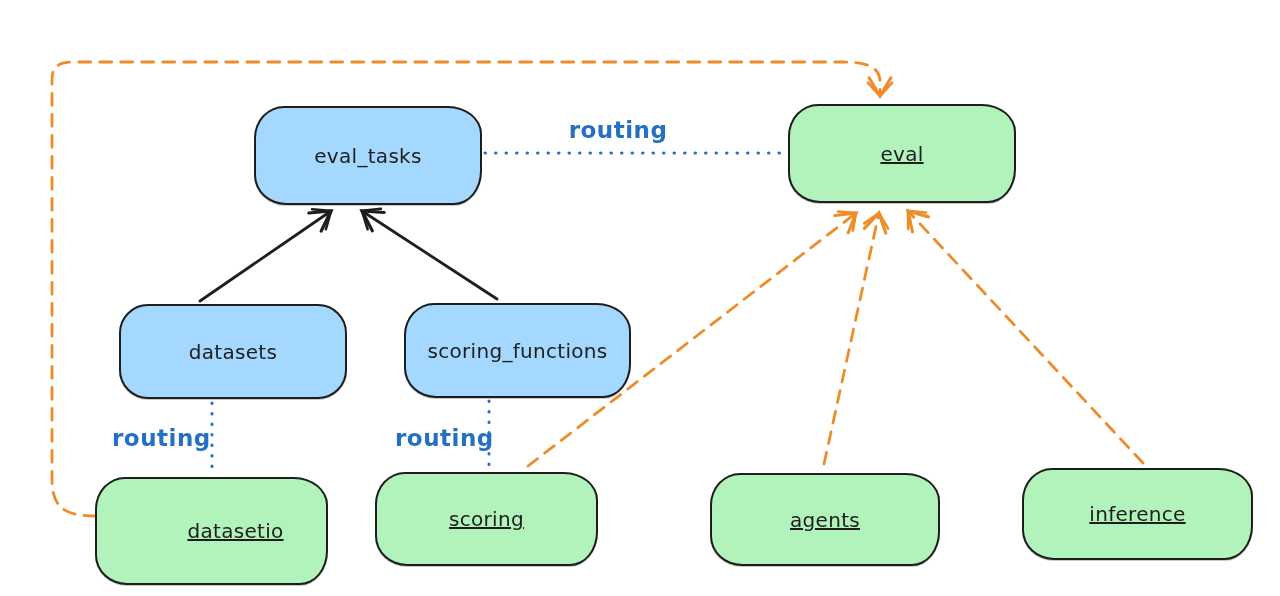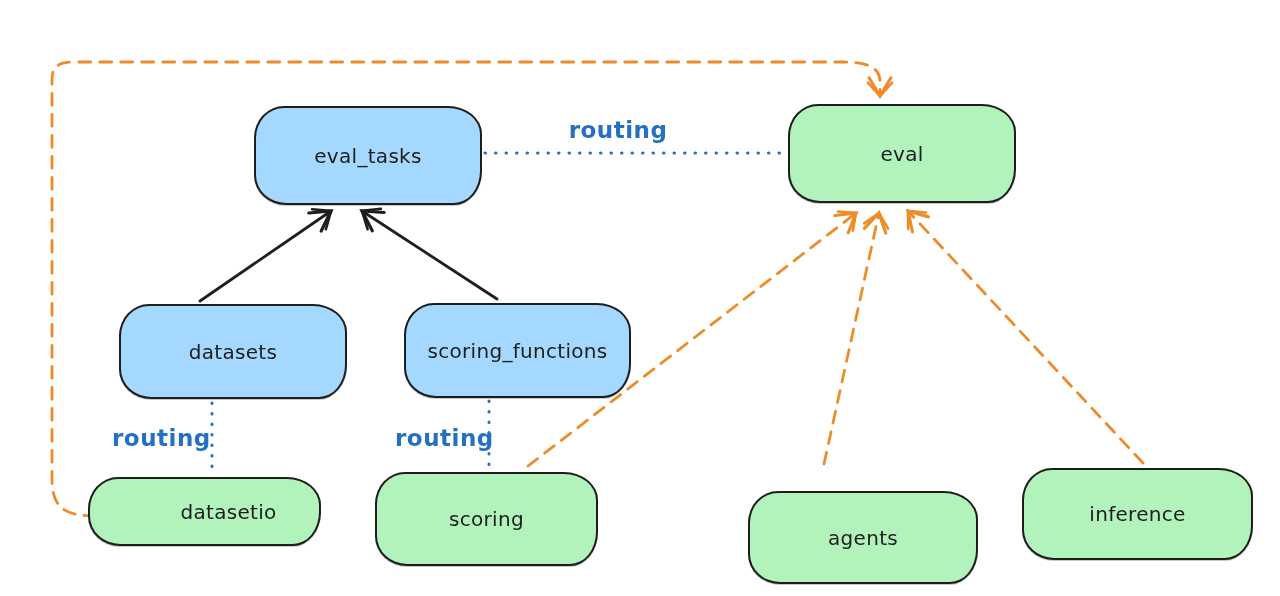--- a/index.html
+++ b/index.html
@@ -27,30 +27,30 @@
     justify-content: center;
     border: 2.6px solid var(--stroke, #1e1e1e);
     color: var(--stroke, #1e1e1e);
     font-size: 20px;
     letter-spacing: 0.3px;
     box-sizing: border-box;
     border-radius: 30px 34px 28px 32px / 32px 28px 34px 30px;
     box-shadow: 0 1px 0 rgba(30,30,30,0.25);
   }
   .node.fill-blue  { background: var(--fill-blue, #a5d8ff); margin-left: 22px; }
-  .node.fill-green { background: var(--fill-green, #b2f2bb); }
+  .node.fill-green { background: var(--fill-green, #b2f2bb); text-decoration: underline; }
 
   
   .pos-eval-tasks        { left: 232px; top: 106px; width: 228px; height: 99px; }
   .pos-eval              { left: 788px; top: 104px; width: 228px; height: 99px; }
-  .pos-datasets          { left:  97px; top: 304px; width: 228px; height: 95px; }
+  .pos-datasets          { left:  97px; top: 304px; width: 228px; height: 95px; border-radius: 29px; }
   .pos-scoring-functions { left: 382px; top: 303px; width: 227px; height: 95px; align-items: center; }
-  .pos-datasetio         { left:  88px; top: 477px; width: 233px; height: 69px; padding-left: 48px; }
+  .pos-datasetio         { left:  95px; top: 477px; width: 233px; height: 108px; padding-left: 48px; }
   .pos-scoring           { left: 375px; top: 472px; width: 223px; height: 94px; }
-  .pos-agents            { left: 710px; top: 491px; width: 230px; height: 93px; margin-left: 38px; }
+  .pos-agents            { left: 710px; top: 473px; width: 230px; height: 93px; }
   .pos-inference         { left: 1022px; top: 468px; width: 231px; height: 92px; }
 
   .edge-label {
     position: absolute;
     color: var(--accent-blue, #2570c2);
     font-size: 23px;
     font-weight: 600;
     letter-spacing: 0.5px;
     text-align: center;
   }

